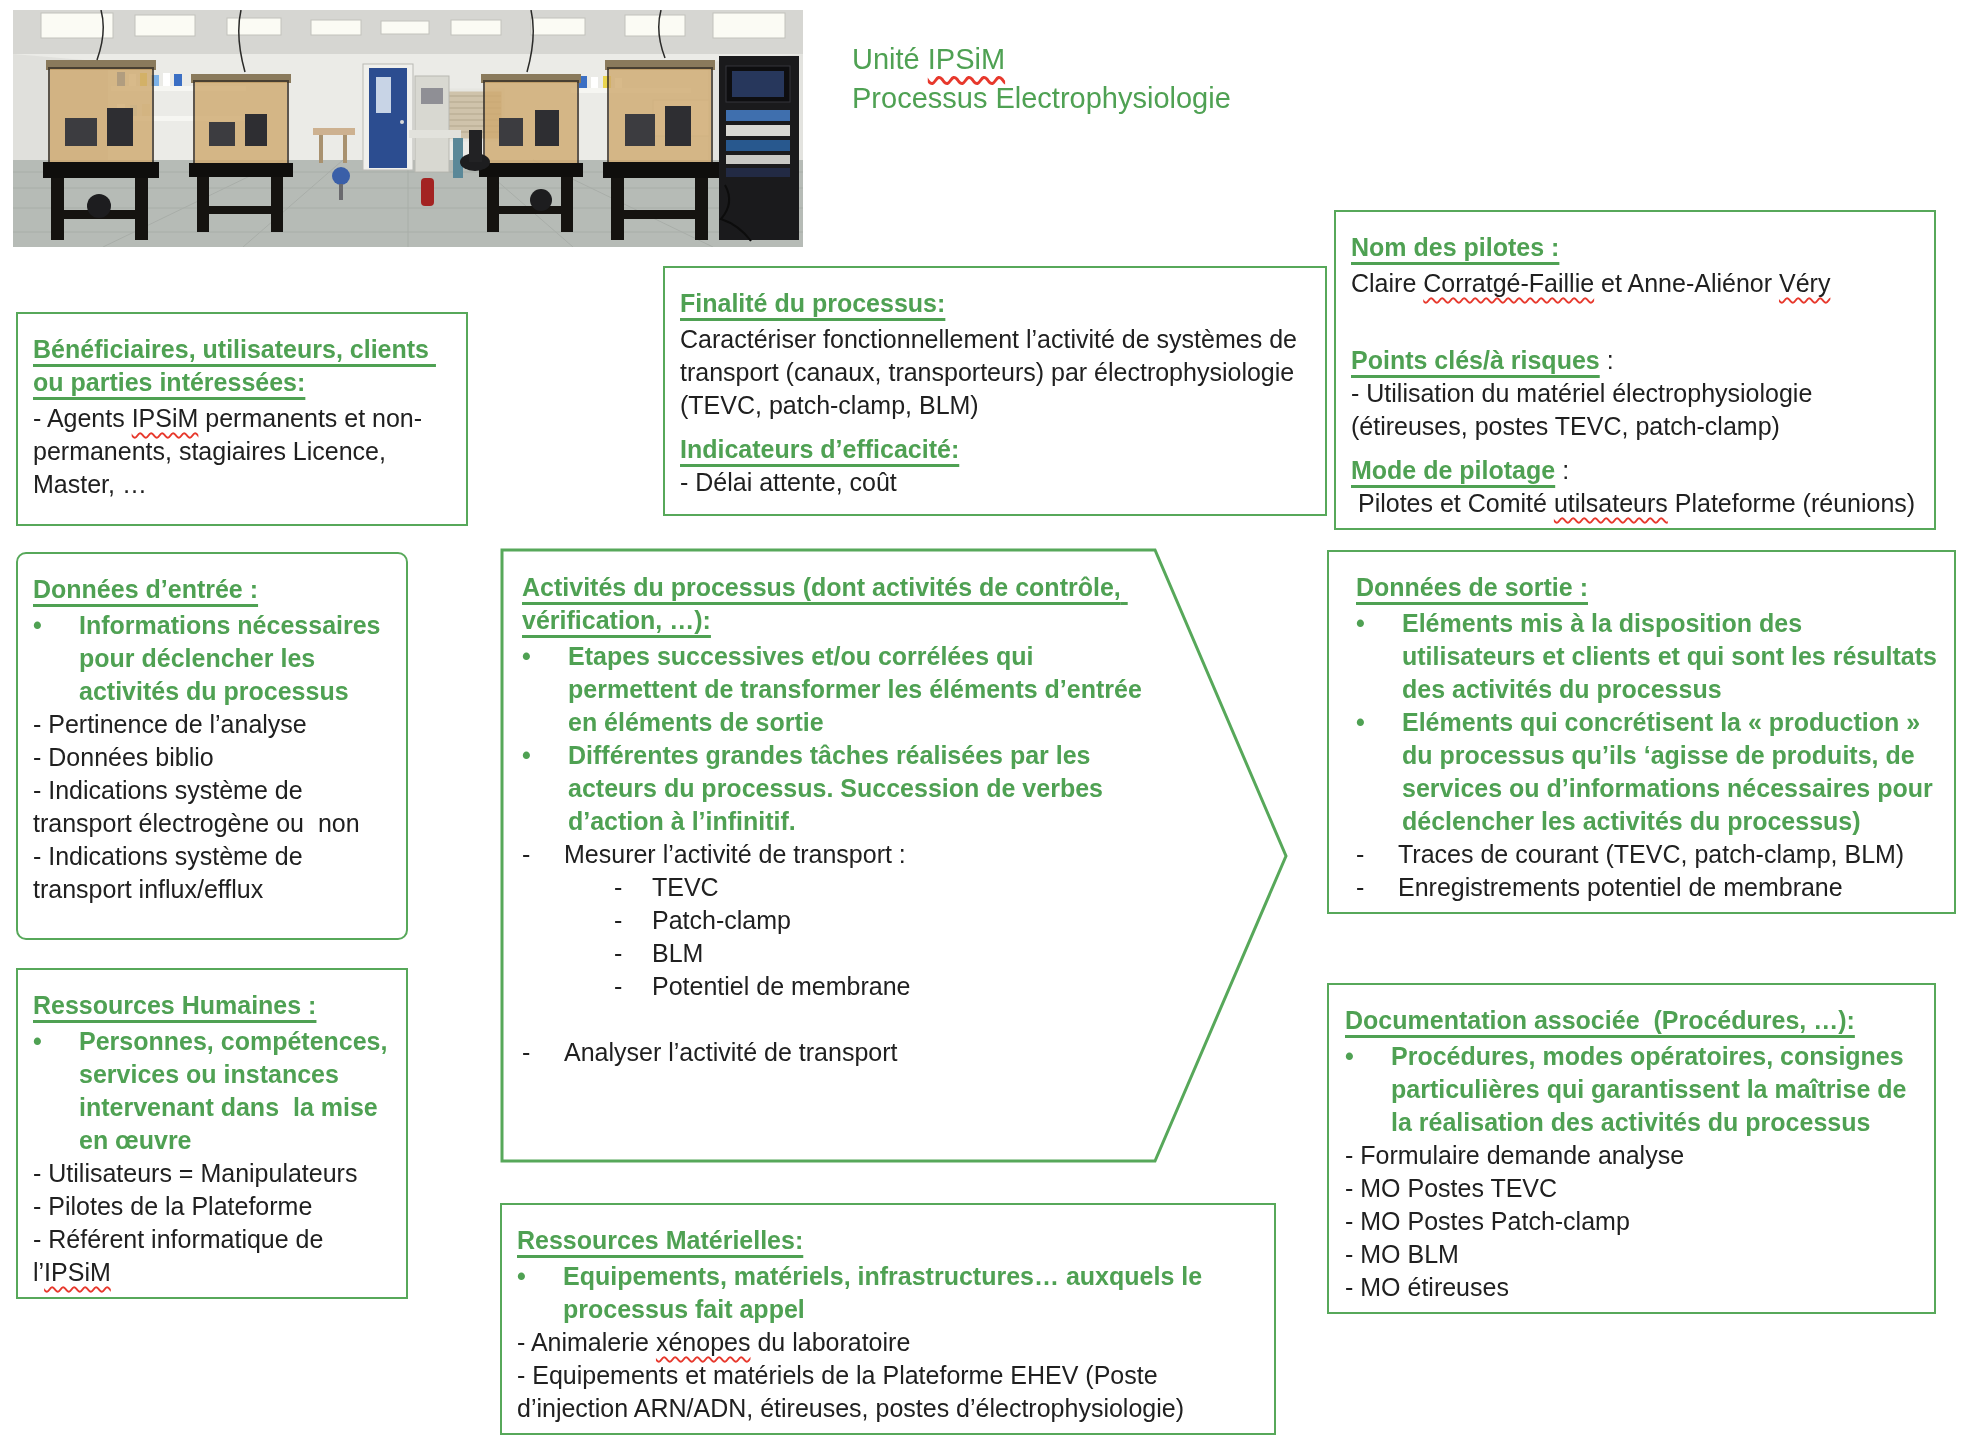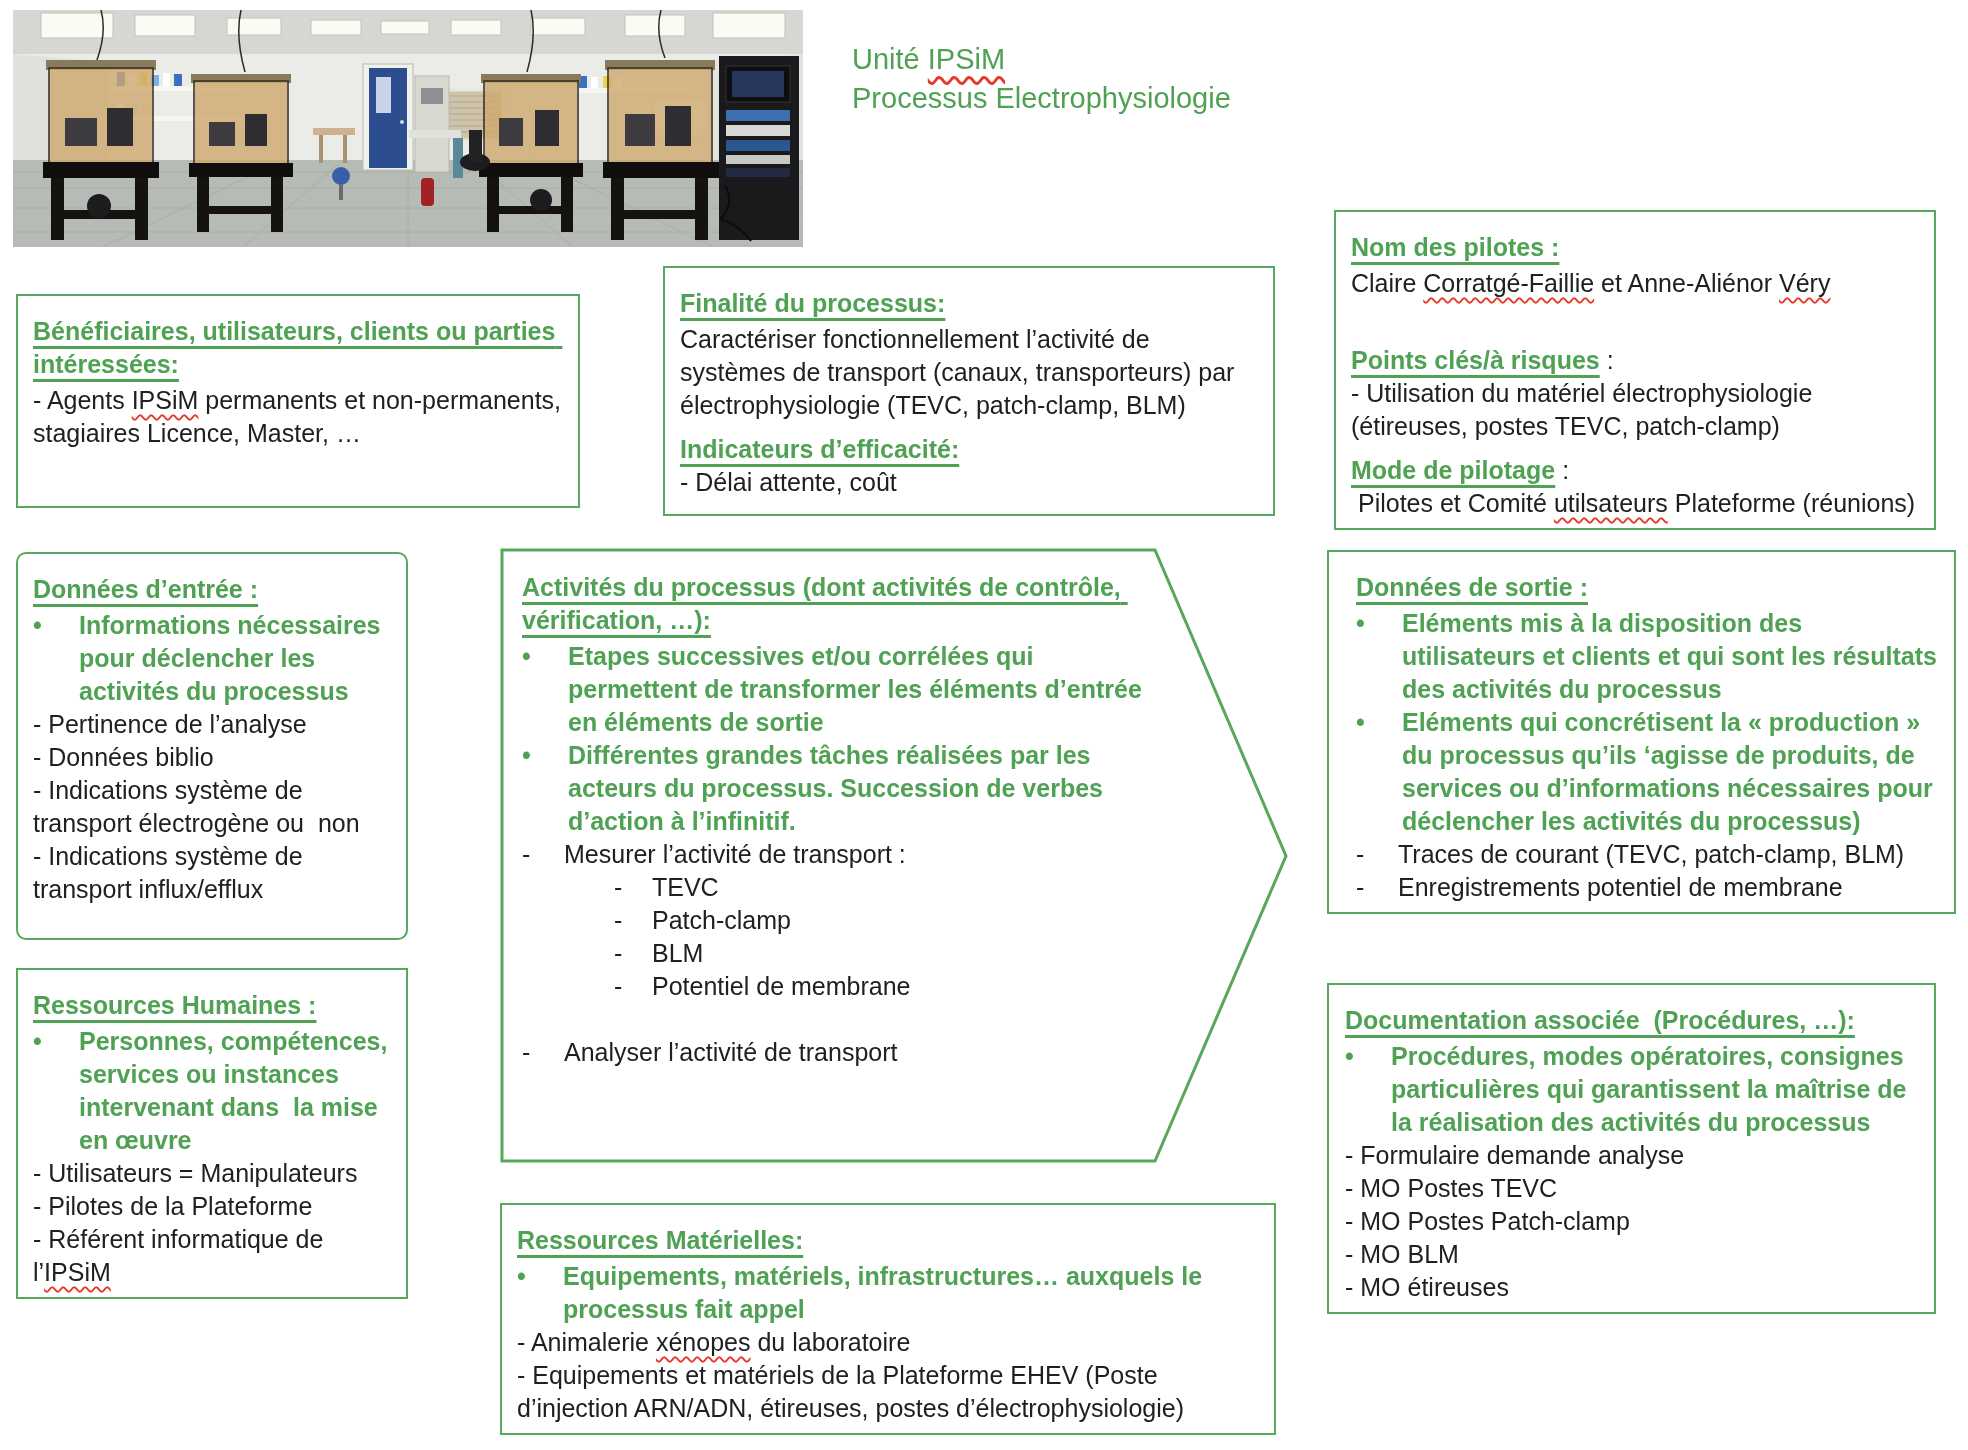--- a/index.html
+++ b/index.html
@@ -37,24 +37,24 @@
   .it .mk{flex:0 0 46px;}
   .it.bullet .mk,.it.bullet .tx{color:var(--green);font-weight:600;}
   .it.dash-hang .mk{flex:0 0 42px;}
   .it.sub-dash{padding-left:92px;}
   .it.sub-dash .mk{flex:0 0 38px;}
   .sq{
     text-decoration:underline;text-decoration-style:wavy;text-decoration-color:var(--sqred);
     text-decoration-thickness:2px;text-underline-offset:5px;text-decoration-skip-ink:none;
   }
   .title .sq{text-decoration-thickness:3px;text-underline-offset:7px;}
-  #box-benef   {left:16px;  top:294px; width:564px; min-height:214px;}
+  #box-benef   {left:16px;  top:312px; width:452px; min-height:214px;}
   #box-entree  {left:16px;  top:552px; width:392px; min-height:388px;border-radius:10px;}
   #box-rh      {left:16px;  top:968px; width:392px; min-height:327px;}
-  #box-finalite{left:663px; top:266px; width:612px; min-height:250px;}
+  #box-finalite{left:663px; top:266px; width:664px; min-height:250px;}
   #box-pilotes {left:1334px;top:210px; width:602px; min-height:318px;}
   #box-sortie  {left:1327px;top:550px; width:629px; min-height:346px;padding-left:27px;}
   #box-doc     {left:1327px;top:983px; width:609px; min-height:310px;padding-left:16px;}
   #box-materiel{left:500px; top:1203px;width:776px; min-height:225px;}
   
   #arrow-wrap{position:absolute;left:500px;top:548px;width:790px;height:616px;}
   #arrow-wrap svg{position:absolute;left:0;top:0;}
   #arrow-content{position:absolute;left:22px;top:12px;width:625px;}
 </style>
 </head>

